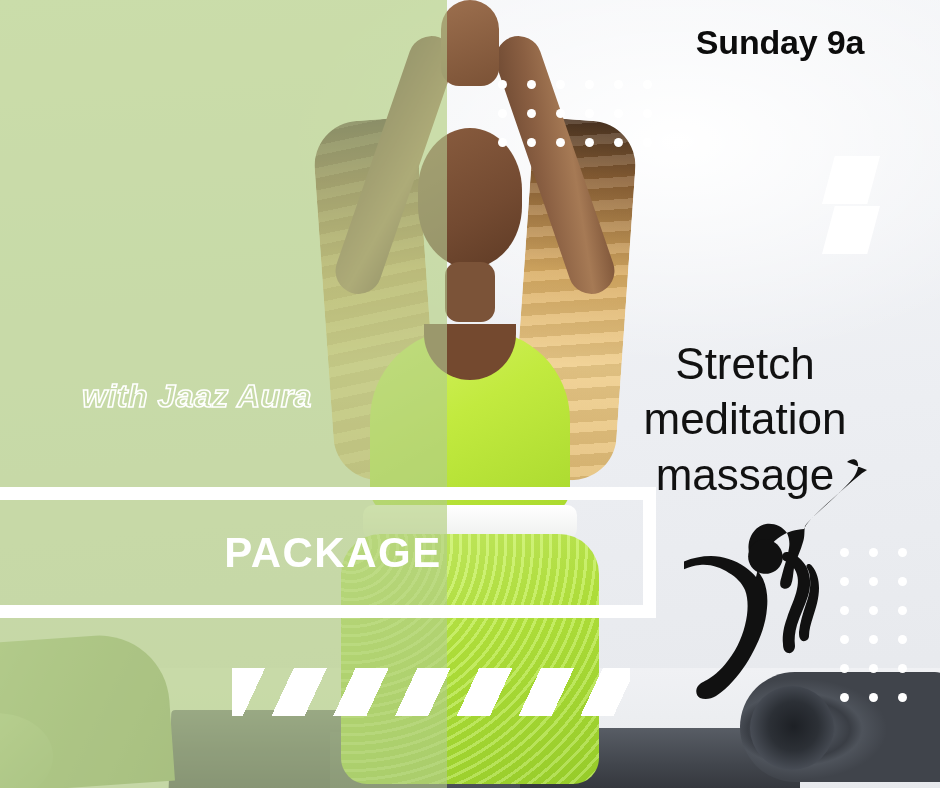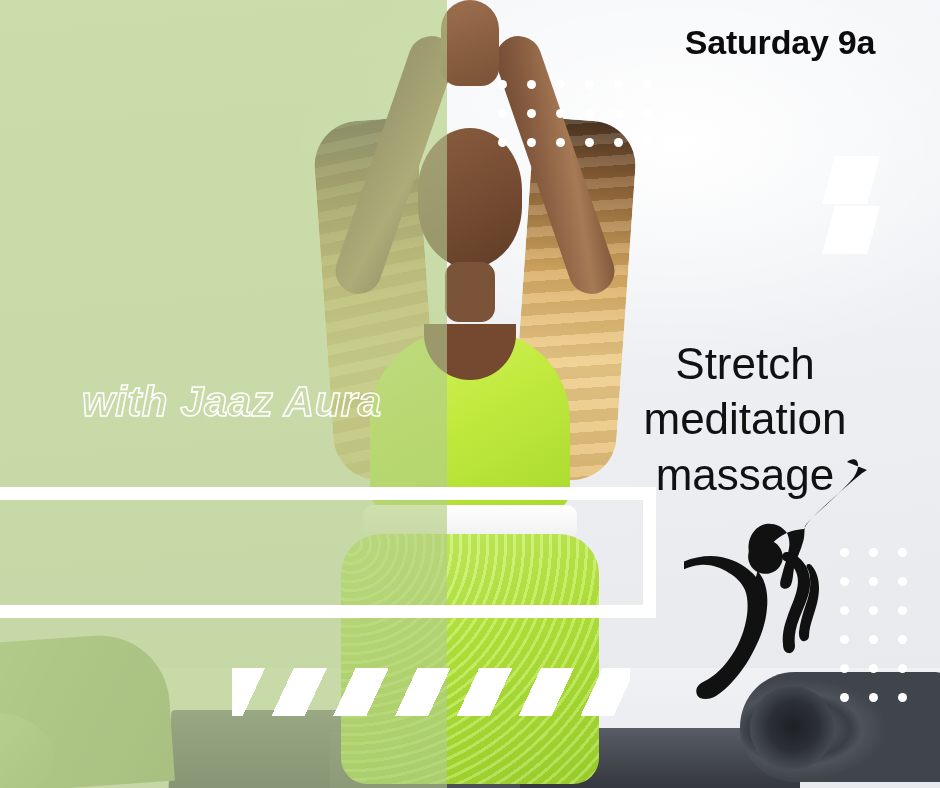--- a/index.html
+++ b/index.html
@@ -178,21 +178,21 @@
     white-space:nowrap;
   }
   #headline .line.l2 { margin-top:4px; }
   #headline .line.l3 { margin-top:4px; }
 
   #byline {
     position:absolute; left:82px; top:378px;
     font-family:"Liberation Sans", sans-serif;
     font-weight:700;
     font-style:italic;
-    font-size:42px;
+    font-size:32px;
     letter-spacing:0.5px;
     color:transparent;
     -webkit-text-stroke:1.6px #ffffff;
     white-space:nowrap;
   }
 
   
   #schedule {
     position:absolute; left:630px; top:22px; width:300px;
     text-align:center;
@@ -316,31 +316,32 @@
 
   <div class="chevron" id="chev-a"></div>
   <div class="chevron" id="chev-b"></div>
 
   <div id="stripes"></div>
 
 
   <div id="byline">with Jaaz Aura</div>
 
   <div id="schedule">
-    <div>Saturday 9a</div>
+    <div>Sunday 9a</div>
   </div>
 
   <div id="services">
     <div>Stretch</div>
     <div>meditation</div>
     <div>massage</div>
   </div>
 
   <div id="package-banner">
     <div id="package-inner">
+      <div class="pline">PACKAGE</div>
     </div>
   </div>
 
   <div id="silhouette">
     <svg viewBox="0 0 220 340" xmlns="http://www.w3.org/2000/svg" aria-hidden="true">
       <path fill="#111111" d="M163 14 c6-5 12-3 11 5 c-1 7-6 13-12 19 c-10 10-22 21-33 31
         c-3 3-6 6-8 9 c-1 5 0 11-2 16 c-2 8-7 17-9 26 c-1 6-1 12-3 17 c-2 4-7 5-10 2
         c-2-3 0-8 1-12 c2-9 6-18 7-27 c1-5 0-11-2-15 c-5-7-13-10-21-9 c-7 1-12 6-15 12
         c-4 8-3 18 1 26 c3 6 8 11 11 17 c4 9 5 19 4 29 c-1 13-5 26-11 38 c-6 13-14 25-23 35
         c-5 6-11 11-17 15 c-5 3-11 4-16 2 c-4-2-5-8-2-12 c3-4 8-5 12-8 c9-6 16-14 22-23

